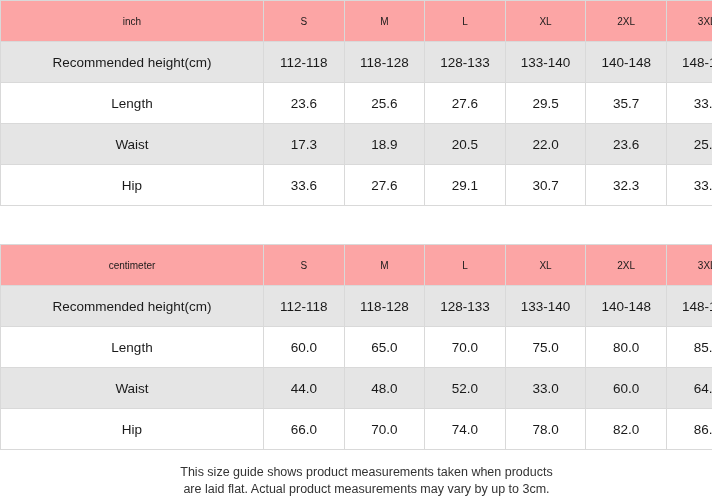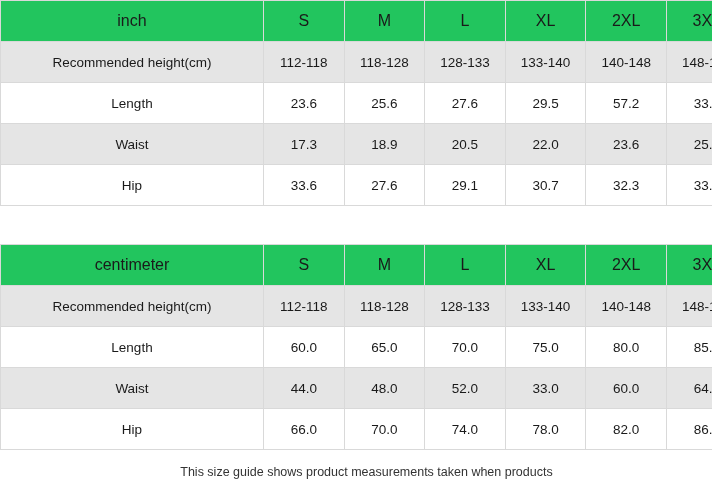--- a/index.html
+++ b/index.html
@@ -29,22 +29,22 @@
     border: 1px solid #d9d9d9;
     text-align: center;
     vertical-align: middle;
     font-size: 13.5px;
     color: #1a1a1a;
     height: 40px;
     padding: 0 2px;
     background: #ffffff;
   }
   table.size-table tr.header-row td {
-    background: #22c55e;
-    font-size: 16px;
+    background: #fca5a5;
+    font-size: 10px;
   }
   table.size-table tr.alt-row td {
     background: #e5e5e5;
   }
   table.size-table td.label-col {
     width: 258px;
   }
   table.size-table td.size-col {
     width: 75.6px;
   }
@@ -91,21 +91,21 @@
         <td class="size-col">133-140</td>
         <td class="size-col">140-148</td>
         <td class="size-col">148-155</td>
       </tr>
       <tr>
         <td class="label-col">Length</td>
         <td class="size-col">23.6</td>
         <td class="size-col">25.6</td>
         <td class="size-col">27.6</td>
         <td class="size-col">29.5</td>
-        <td class="size-col">57.2</td>
+        <td class="size-col">35.7</td>
         <td class="size-col">33.5</td>
       </tr>
       <tr class="alt-row">
         <td class="label-col">Waist</td>
         <td class="size-col">17.3</td>
         <td class="size-col">18.9</td>
         <td class="size-col">20.5</td>
         <td class="size-col">22.0</td>
         <td class="size-col">23.6</td>
         <td class="size-col">25.2</td>
@@ -169,15 +169,16 @@
         <td class="size-col">74.0</td>
         <td class="size-col">78.0</td>
         <td class="size-col">82.0</td>
         <td class="size-col">86.0</td>
       </tr>
     </tbody>
   </table>
 
   <div class="footnote">
     <div>This size guide shows product measurements taken when products</div>
+    <div>are laid flat. Actual product measurements may vary by up to 3cm.</div>
   </div>
 
 </div>
 
 </body></html>

